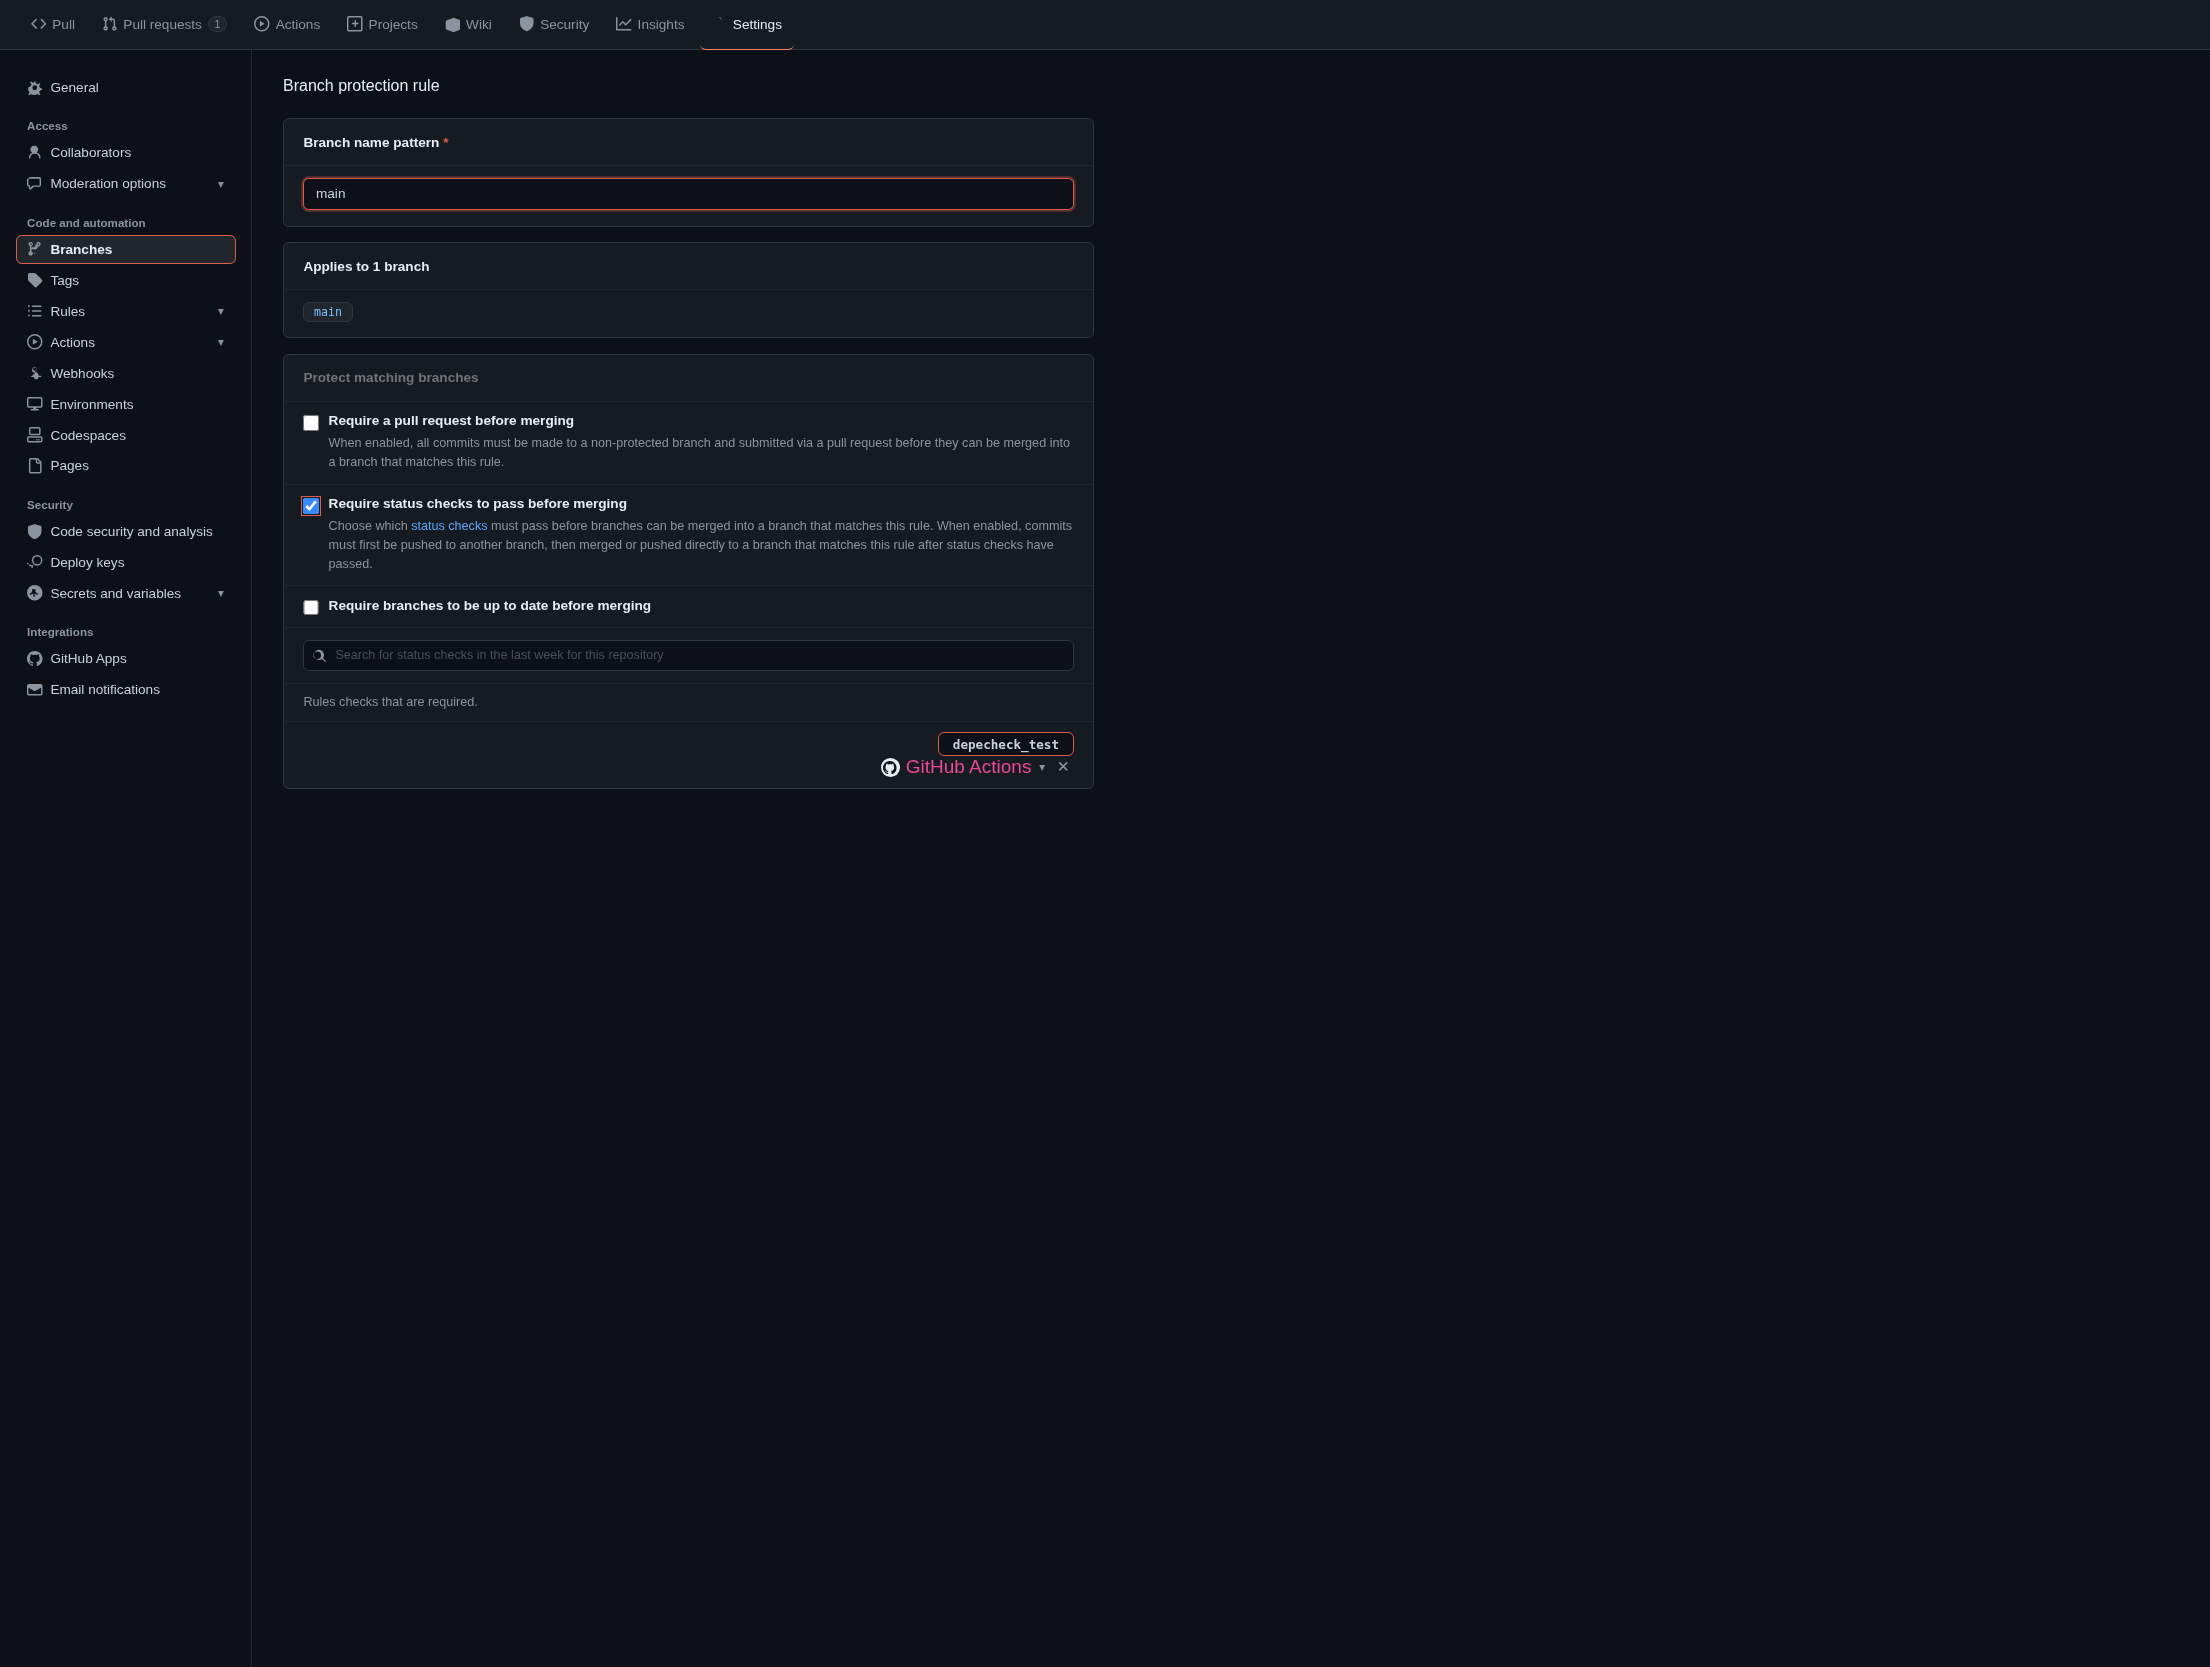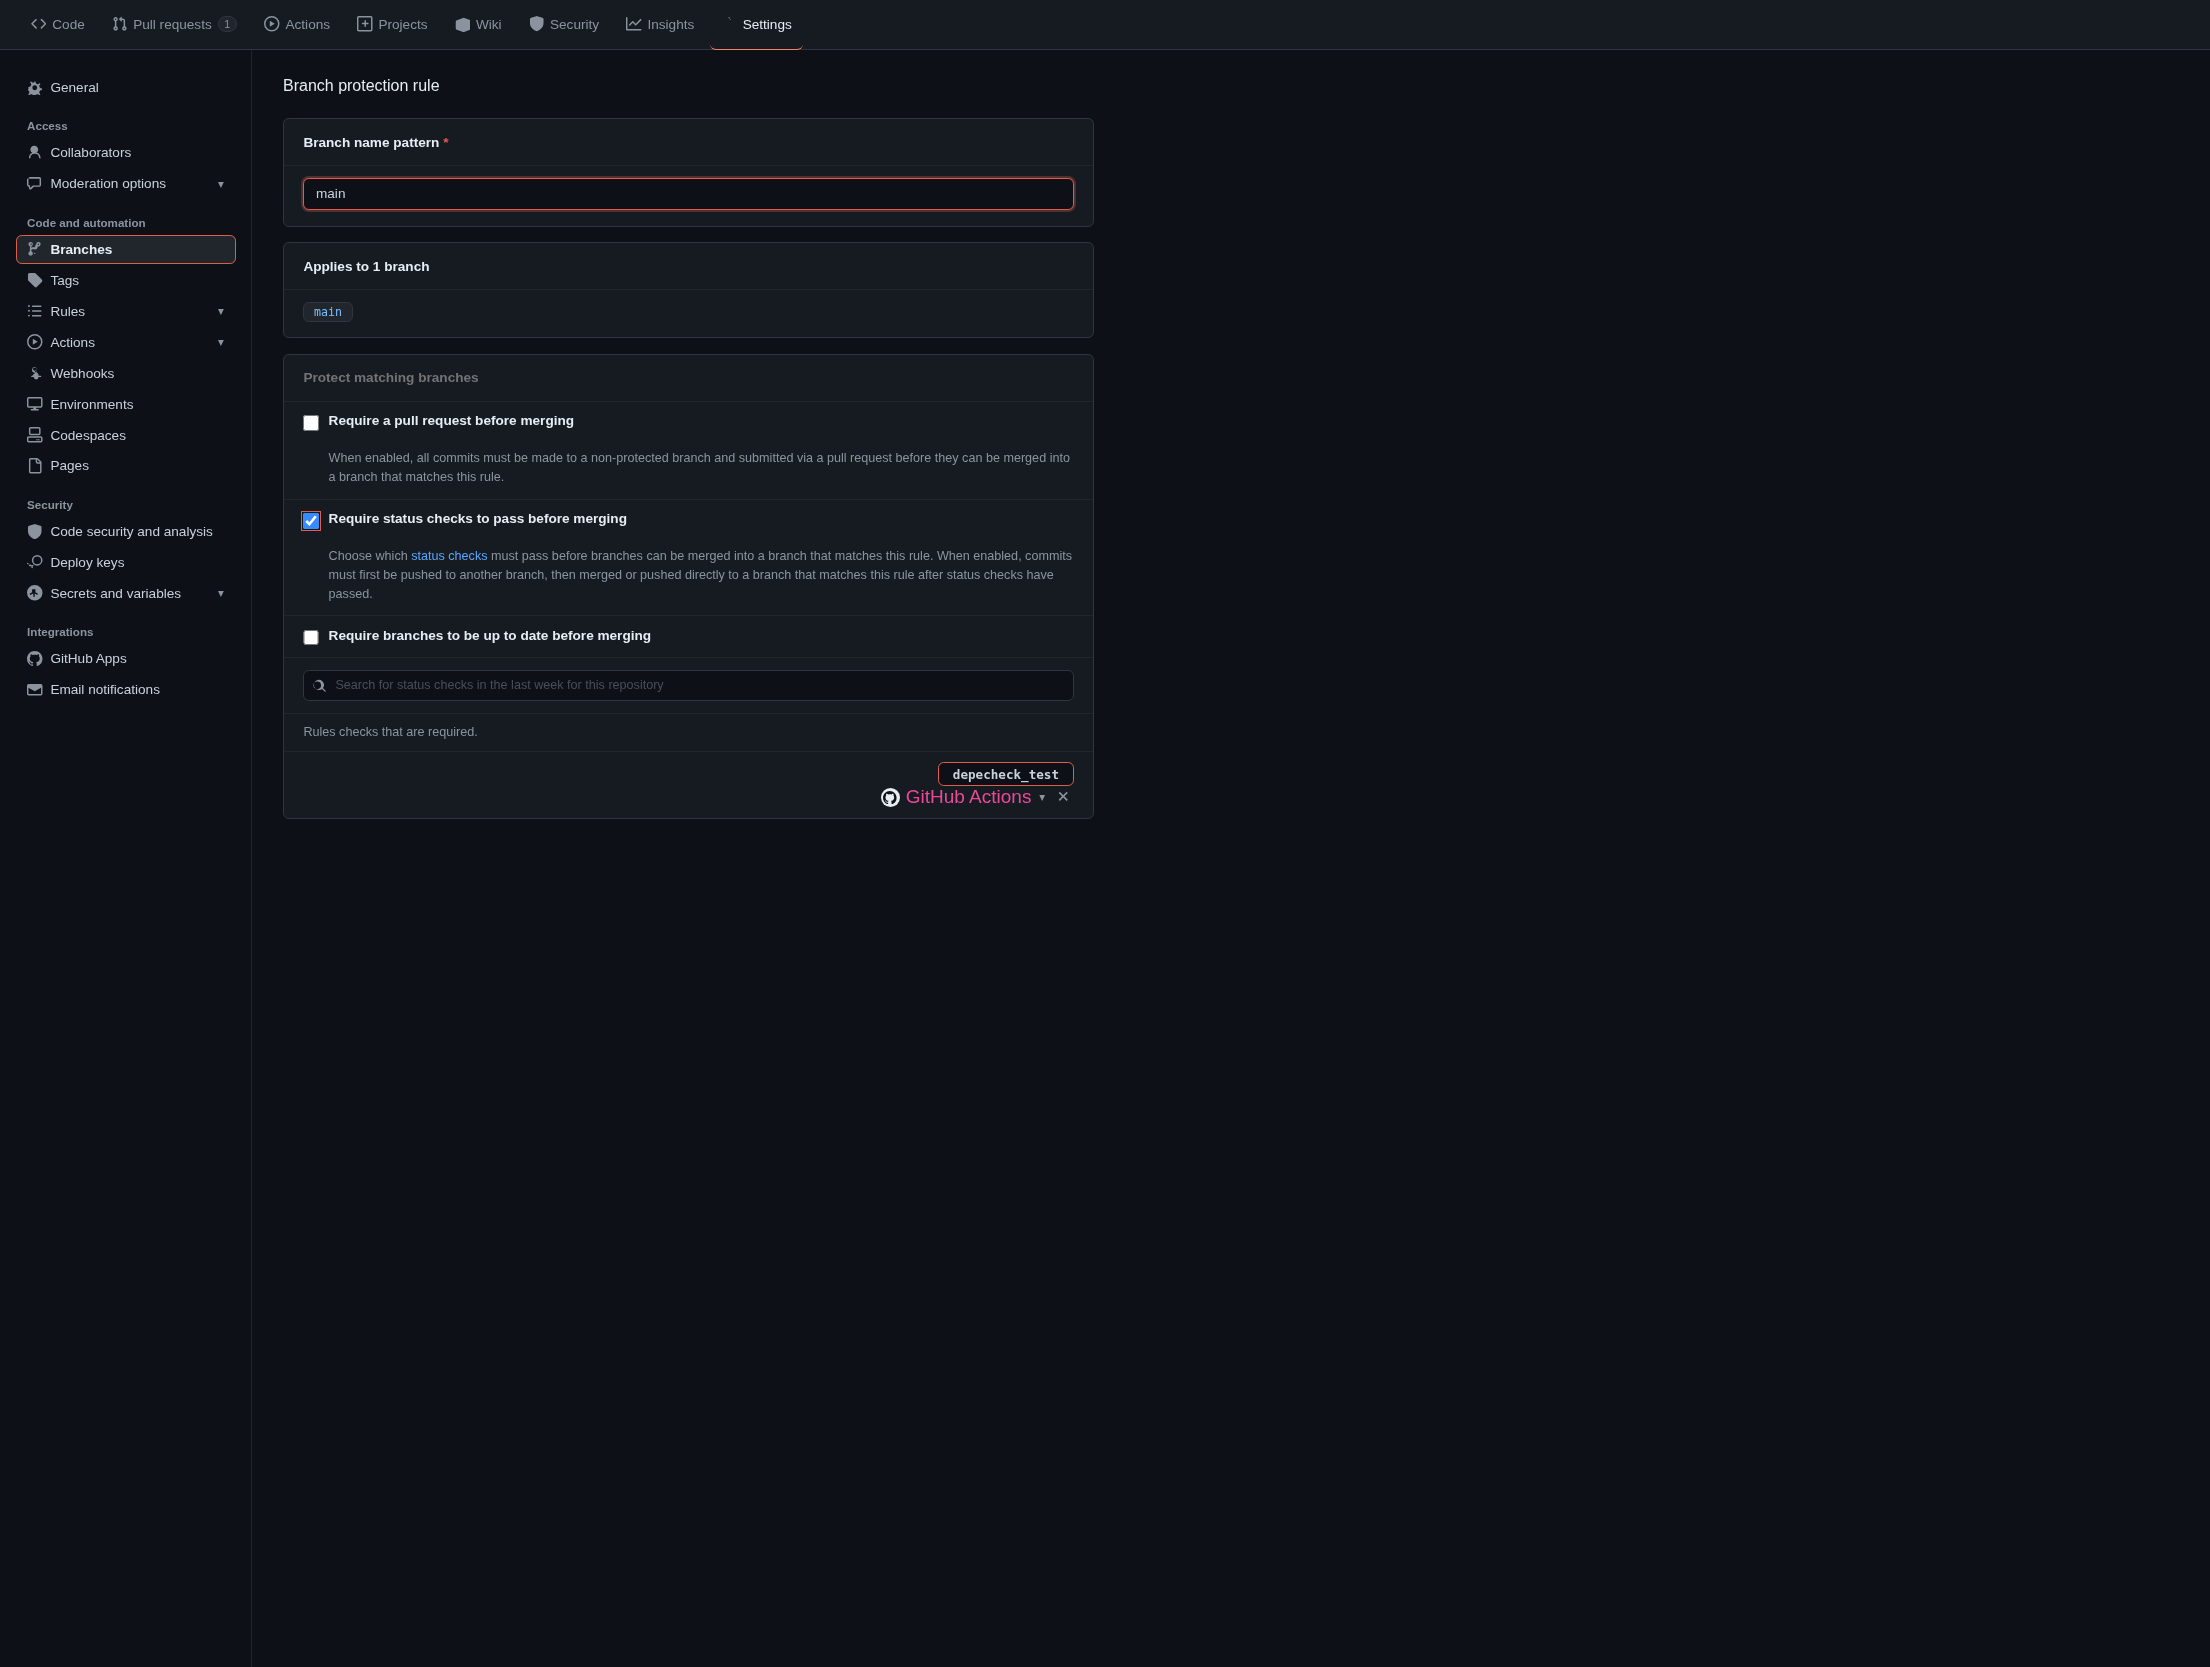--- a/index.html
+++ b/index.html
@@ -188,21 +188,21 @@
       accent-color: #388bfd;
     }
     .checkbox-label {
       font-weight: 700;
       color: #e6edf3;
       font-size: 13.6px;
     }
     .checkbox-desc {
       color: #8b949e;
       font-size: 12.6px;
-      margin-top: 21px;
+      margin-top: 6px;
       line-height: 1.5;
     }
     .checkbox-desc a { color: #58a6ff; text-decoration: none; }
 
     
     .search-wrapper {
       padding: 11.6px 19.4px;
       border-bottom: 1px solid #21262d;
     }
     .search-input-wrap {
@@ -296,21 +296,21 @@
     svg { vertical-align: middle; }
   </style>
 </head>
 <body>
 
 <nav class="top-nav">
   <div class="nav-item">
     <svg width="15.5" height="15.5" viewBox="0 0 16 16" fill="#8b949e">
         <path d="M4.72 3.22a.75.75 0 011.06 1.06L2.06 8l3.72 3.72a.75.75 0 11-1.06 1.06L.47 8.53a.75.75 0 010-1.06l4.25-4.25zm6.56 0a.75.75 0 10-1.06 1.06L13.94 8l-3.72 3.72a.75.75 0 101.06 1.06l4.25-4.25a.75.75 0 000-1.06l-4.25-4.25z"></path>
       </svg>
-    <span>Code</span>
+    <span>Pull</span>
   </div>
   <div class="nav-item">
     <svg width="15.5" height="15.5" viewBox="0 0 16 16" fill="#8b949e">
         <path d="M7.177 3.073L9.573.677A.25.25 0 0110 .854v4.792a.25.25 0 01-.427.177L7.177 3.427a.25.25 0 010-.354zM3.75 2.5a.75.75 0 100 1.5.75.75 0 000-1.5zm-2.25.75a2.25 2.25 0 113 2.122v5.256a2.251 2.251 0 11-1.5 0V5.372A2.25 2.25 0 011.5 3.25zM11 2.5h-1V4h1a1 1 0 011 1v5.628a2.251 2.251 0 101.5 0V5A2.5 2.5 0 0011 2.5zm1 10.25a.75.75 0 111.5 0 .75.75 0 01-1.5 0zM3.75 12a.75.75 0 100 1.5.75.75 0 000-1.5z"></path>
       </svg>
     <span>Pull requests</span>
     <span class="nav-badge">1</span>
   </div>
   <div class="nav-item">
     <svg width="15.5" height="15.5" viewBox="0 0 16 16" fill="#8b949e">

